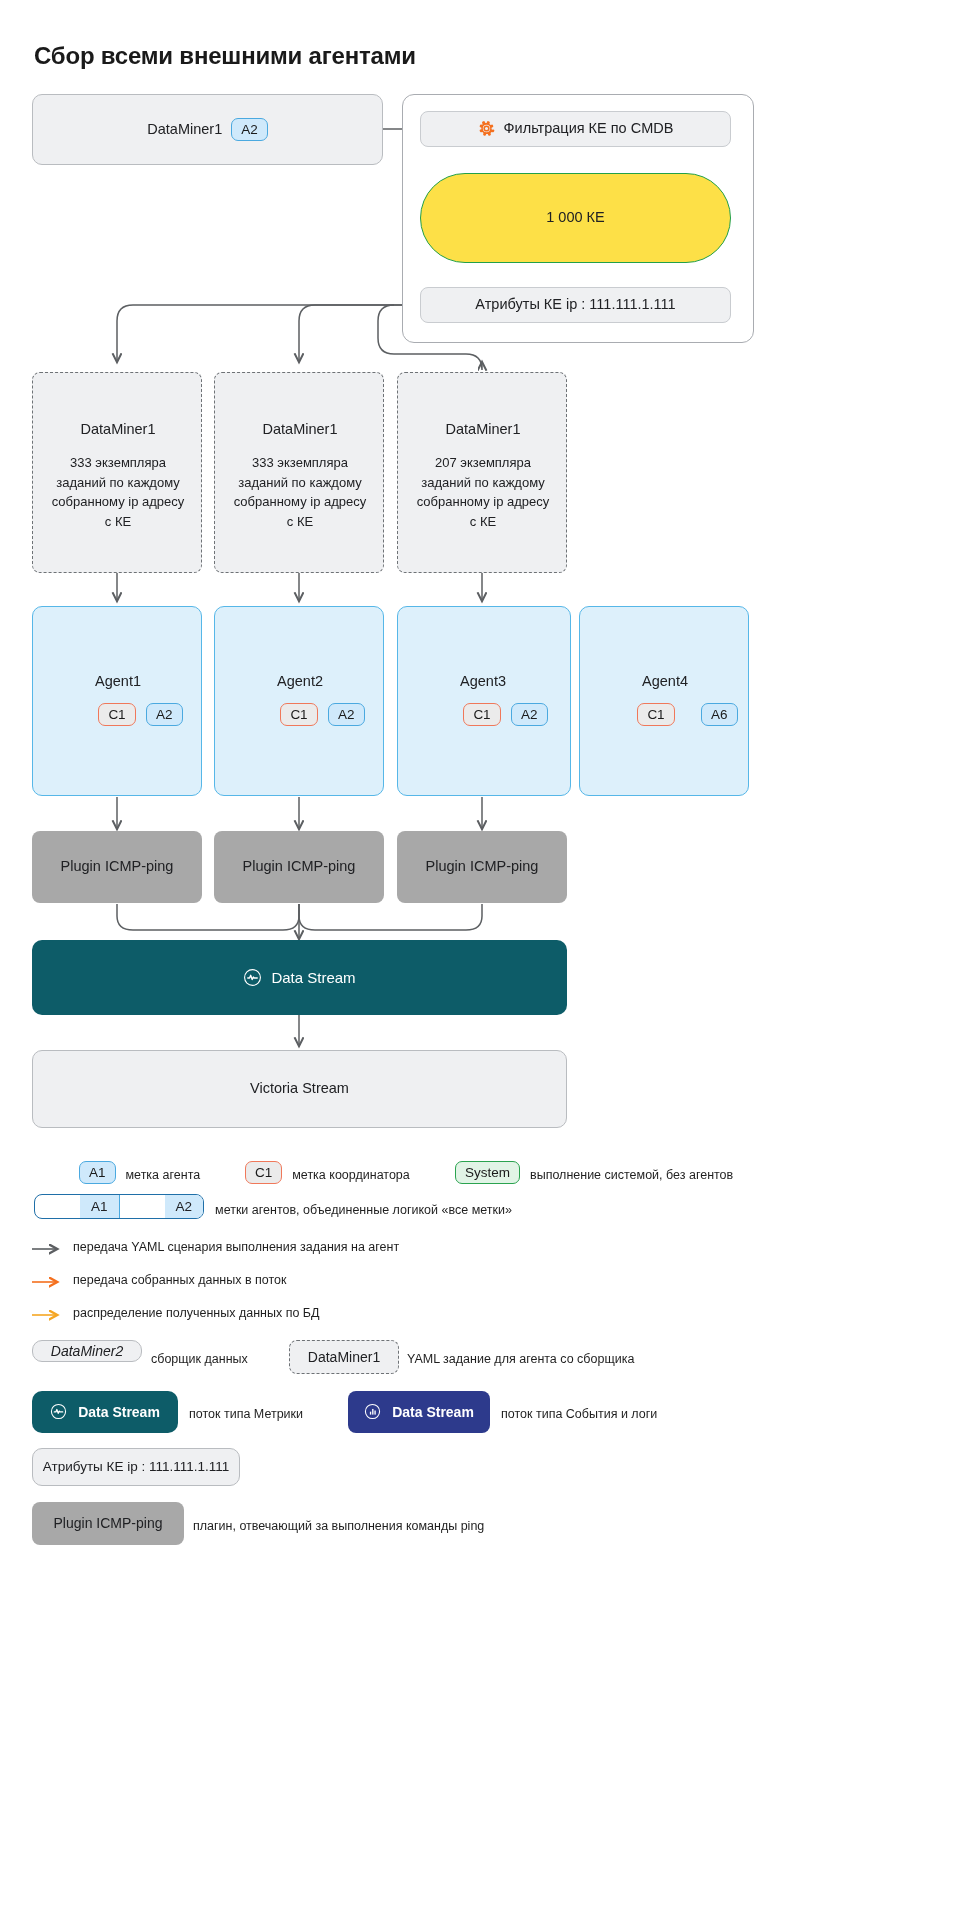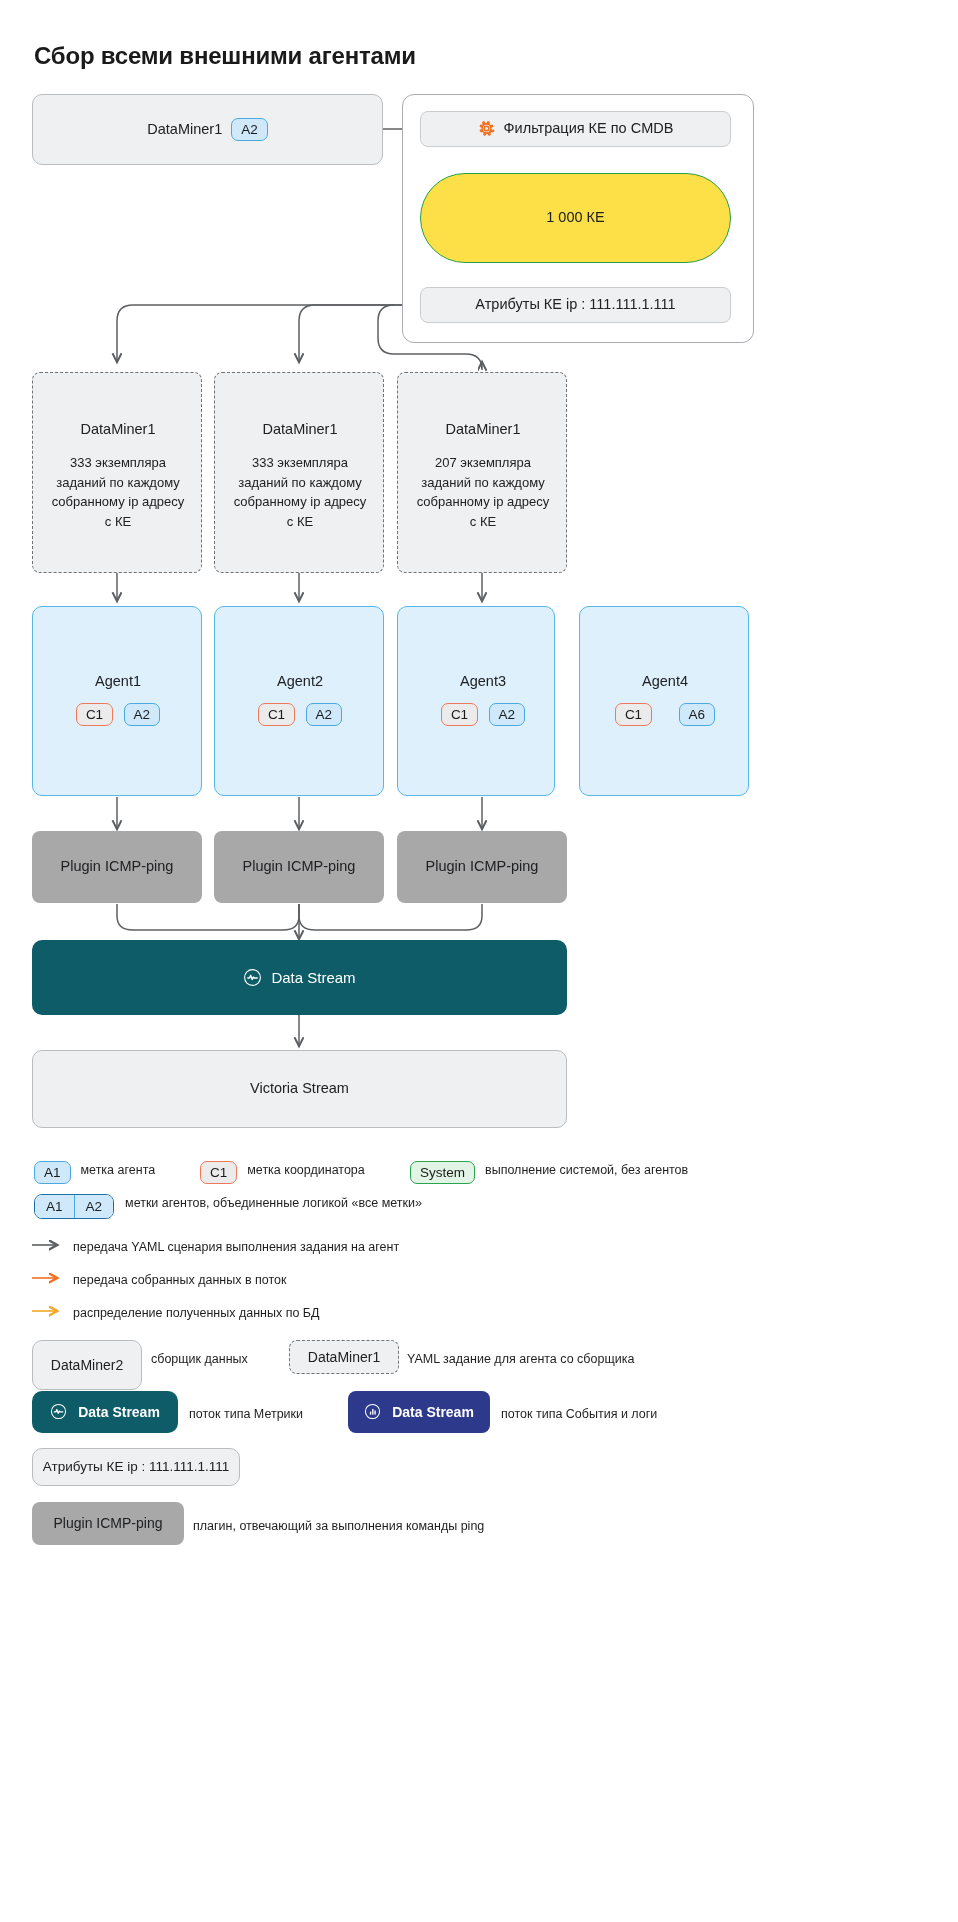--- a/index.html
+++ b/index.html
@@ -22,37 +22,37 @@
   .grey-solid{background:#a8a8a8;border-radius:8px;}
   .green-pill{background:#fde047;border:1.4px solid #22a04a;border-radius:80px;}
   .teal-box{background:#0d5c68;border-radius:10px;}
   .navy-box{background:#2d3a8c;border-radius:8px;}
 
   .node-label{font-size:14.5px;color:#202124;line-height:1.45;}
   .node-label-sm{font-size:13px;color:#202124;line-height:1.5;}
 
   
   .chip{display:inline-flex;align-items:center;justify-content:center;
-        font-size:13.5px;border-radius:7px;padding:3px 9px;box-sizing:border-box;}
+        font-size:13.5px;border-radius:7px;padding:3px 9px;box-sizing:border-box;margin-left:45px;}
   .chip-a{background:#cfe9fb;border:1.3px solid #4aa9e0;color:#1b1b1b;}
   .chip-c{background:#ebebeb;border:1.3px solid #f0785a;color:#1b1b1b;}
   .chip-sys{background:#e1f4e6;border:1.3px solid #2aa34f;color:#1b1b1b;}
   .chip-pair{display:inline-flex;border:1.6px solid #1f6fa8;border-radius:8px;overflow:hidden;}
   .chip-pair .chip{border-radius:0;border:none;padding:4px 11px;}
   .chip-pair .chip.first{background:#cfe9fb;border-right:1.3px solid #4aa9e0;}
   .chip-pair .chip.second{background:#cfe9fb;}
 
   
   .ds-inner{display:flex;align-items:center;gap:9px;color:#ffffff;font-size:15px;font-weight:400;}
   .ds-icon{width:19px;height:19px;display:inline-block;}
   .ds-icon svg{display:block;}
 
   
   .legend-txt{font-size:12.5px;color:#1f1f1f;line-height:1.45;}
-  .legend-row{display:flex;align-items:flex-start;}
+  .legend-row{display:flex;align-items:flex-end;}
 
   .arr-svg{display:block;}
 
   
   .gear{width:17px;height:17px;display:inline-block;}
   .flt-inner{display:flex;align-items:center;gap:9px;}
 </style>
 </head>
 <body>
 
@@ -155,21 +155,21 @@
   <div class="abs blue-box" style="left:214px;top:596px;width:170px;height:190px;">
     <div class="abs" style="left:0;top:64px;width:170px;text-align:center;">
       <span class="node-label">Agent2</span>
     </div>
     <div class="abs" style="left:0;top:96px;width:170px;text-align:center;">
       <span class="chip chip-c">C1</span>
       <span class="chip chip-a" style="margin-left:6px;">A2</span>
     </div>
   </div>
 
-  <div class="abs blue-box" style="left:397px;top:596px;width:158px;height:190px;">
+  <div class="abs blue-box" style="left:397px;top:596px;width:174px;height:190px;">
     <div class="abs" style="left:0;top:64px;width:170px;text-align:center;">
       <span class="node-label">Agent3</span>
     </div>
     <div class="abs" style="left:0;top:96px;width:170px;text-align:center;">
       <span class="chip chip-c">C1</span>
       <span class="chip chip-a" style="margin-left:6px;">A2</span>
     </div>
   </div>
 
   <div class="abs blue-box" style="left:579px;top:596px;width:170px;height:190px;">
@@ -258,21 +258,21 @@
       <defs>
           <marker id="lg3" markerWidth="8" markerHeight="8" refX="4.6" refY="3" orient="auto">
         <path d="M0,0 L5.4,3 L0,6" fill="none" stroke="#f5a623" stroke-width="1.5"></path>
           </marker>
         </defs>
       <path d="M2,7 L26,7" stroke="#f5a623" stroke-width="1.6" fill="none" marker-end="url(#lg3)"></path>
     </svg>
     <span class="legend-txt" style="margin-left:9px;">распределение полученных данных по БД</span>
   </div>
 
-  <div class="abs grey-box node" style="left:32px;top:1330px;width:110px;height:50px;">
+  <div class="abs grey-box node" style="left:32px;top:1330px;width:110px;height:22px;font-style:italic;">
     <span class="node-label-sm" style="font-size:14px;">DataMiner2</span>
   </div>
   <div class="abs legend-txt" style="left:151px;top:1340px;">сборщик данных</div>
 
   <div class="abs dashed-box node" style="left:289px;top:1330px;width:110px;height:34px;">
     <span class="node-label-sm" style="font-size:14px;">DataMiner1</span>
   </div>
   <div class="abs legend-txt" style="left:407px;top:1340px;">YAML задание для агента со сборщика</div>
 
   <div class="abs teal-box node" style="left:32px;top:1381px;width:146px;height:42px;">

